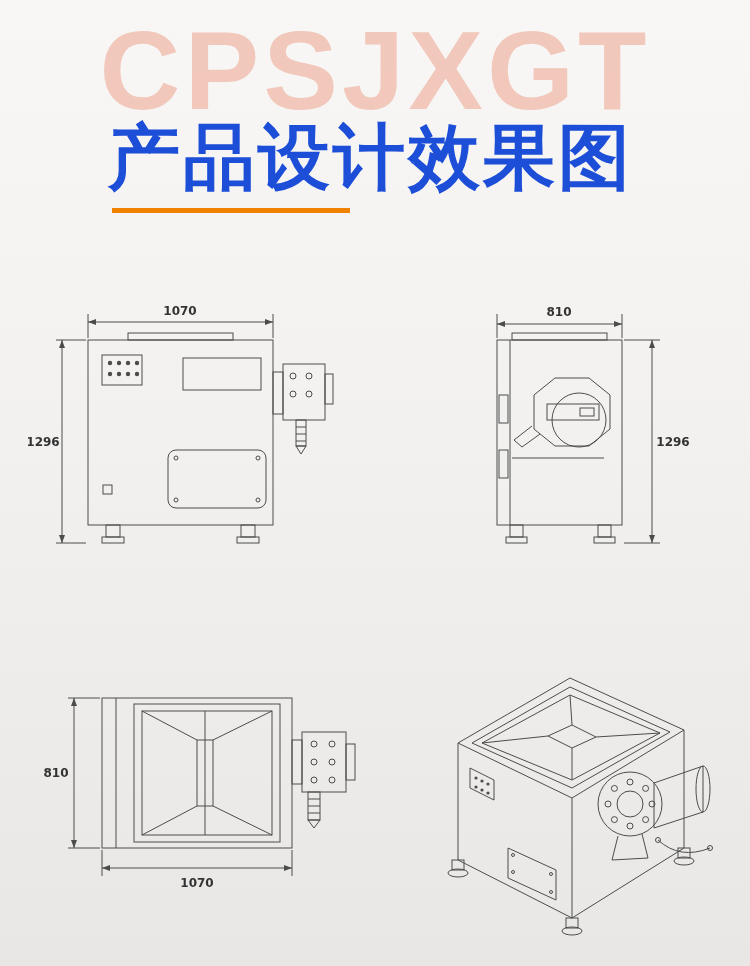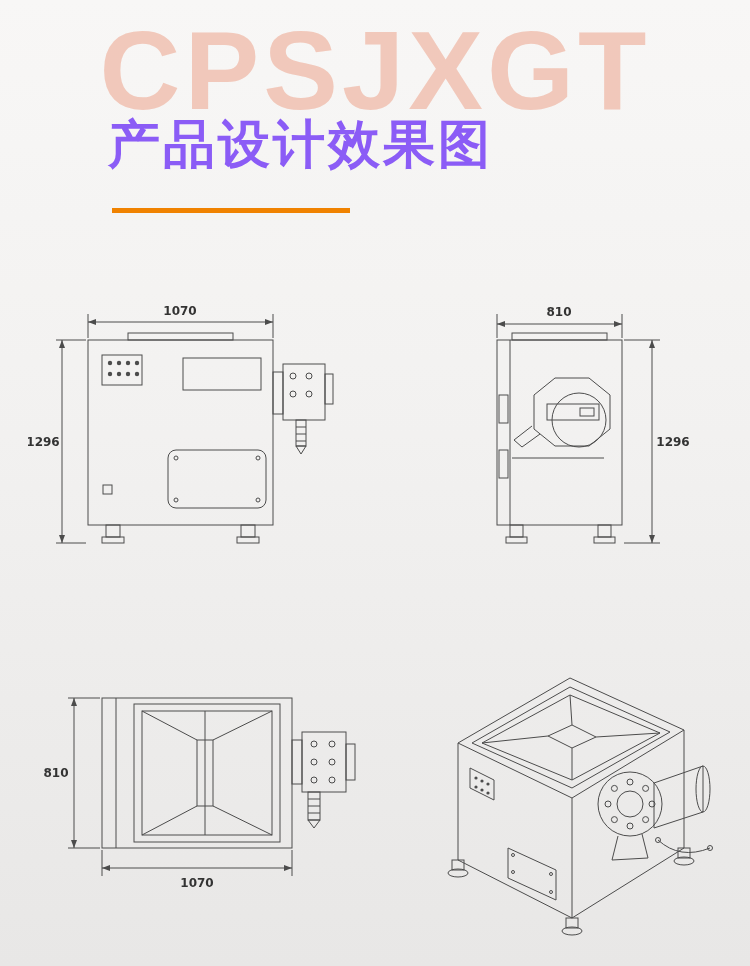--- a/index.html
+++ b/index.html
@@ -9,21 +9,21 @@
     background:linear-gradient(180deg,#f8f7f6 0%,#f2f1f0 45%,#e8e7e6 100%);
     position:relative; overflow:hidden;
   }
   .watermark{
     position:absolute; top:6px; left:0; width:100%;
     text-align:center; font-size:112px; font-weight:800; letter-spacing:4px;
     color:#eda48c; opacity:.55; white-space:nowrap; user-select:none;
   }
   .page-title{
     position:absolute; top:110px; left:108px;
-    font-size:52px; font-weight:900; color:#8b5cf6; letter-spacing:3px;
+    font-size:72px; font-weight:900; color:#1d4ed8; letter-spacing:3px;
     white-space:nowrap;
   }
   .title-underline{
     position:absolute; top:208px; left:112px; width:238px; height:5px;
     background:#f08200;
   }
   .view{ position:absolute;font-weight:bold; }
   .view-front{ left:28px;  top:300px; width:310px; height:290px; }
   .view-side { left:452px; top:300px; width:240px; height:290px; }
   .view-top  { left:42px;  top:678px; width:320px; height:215px; }

